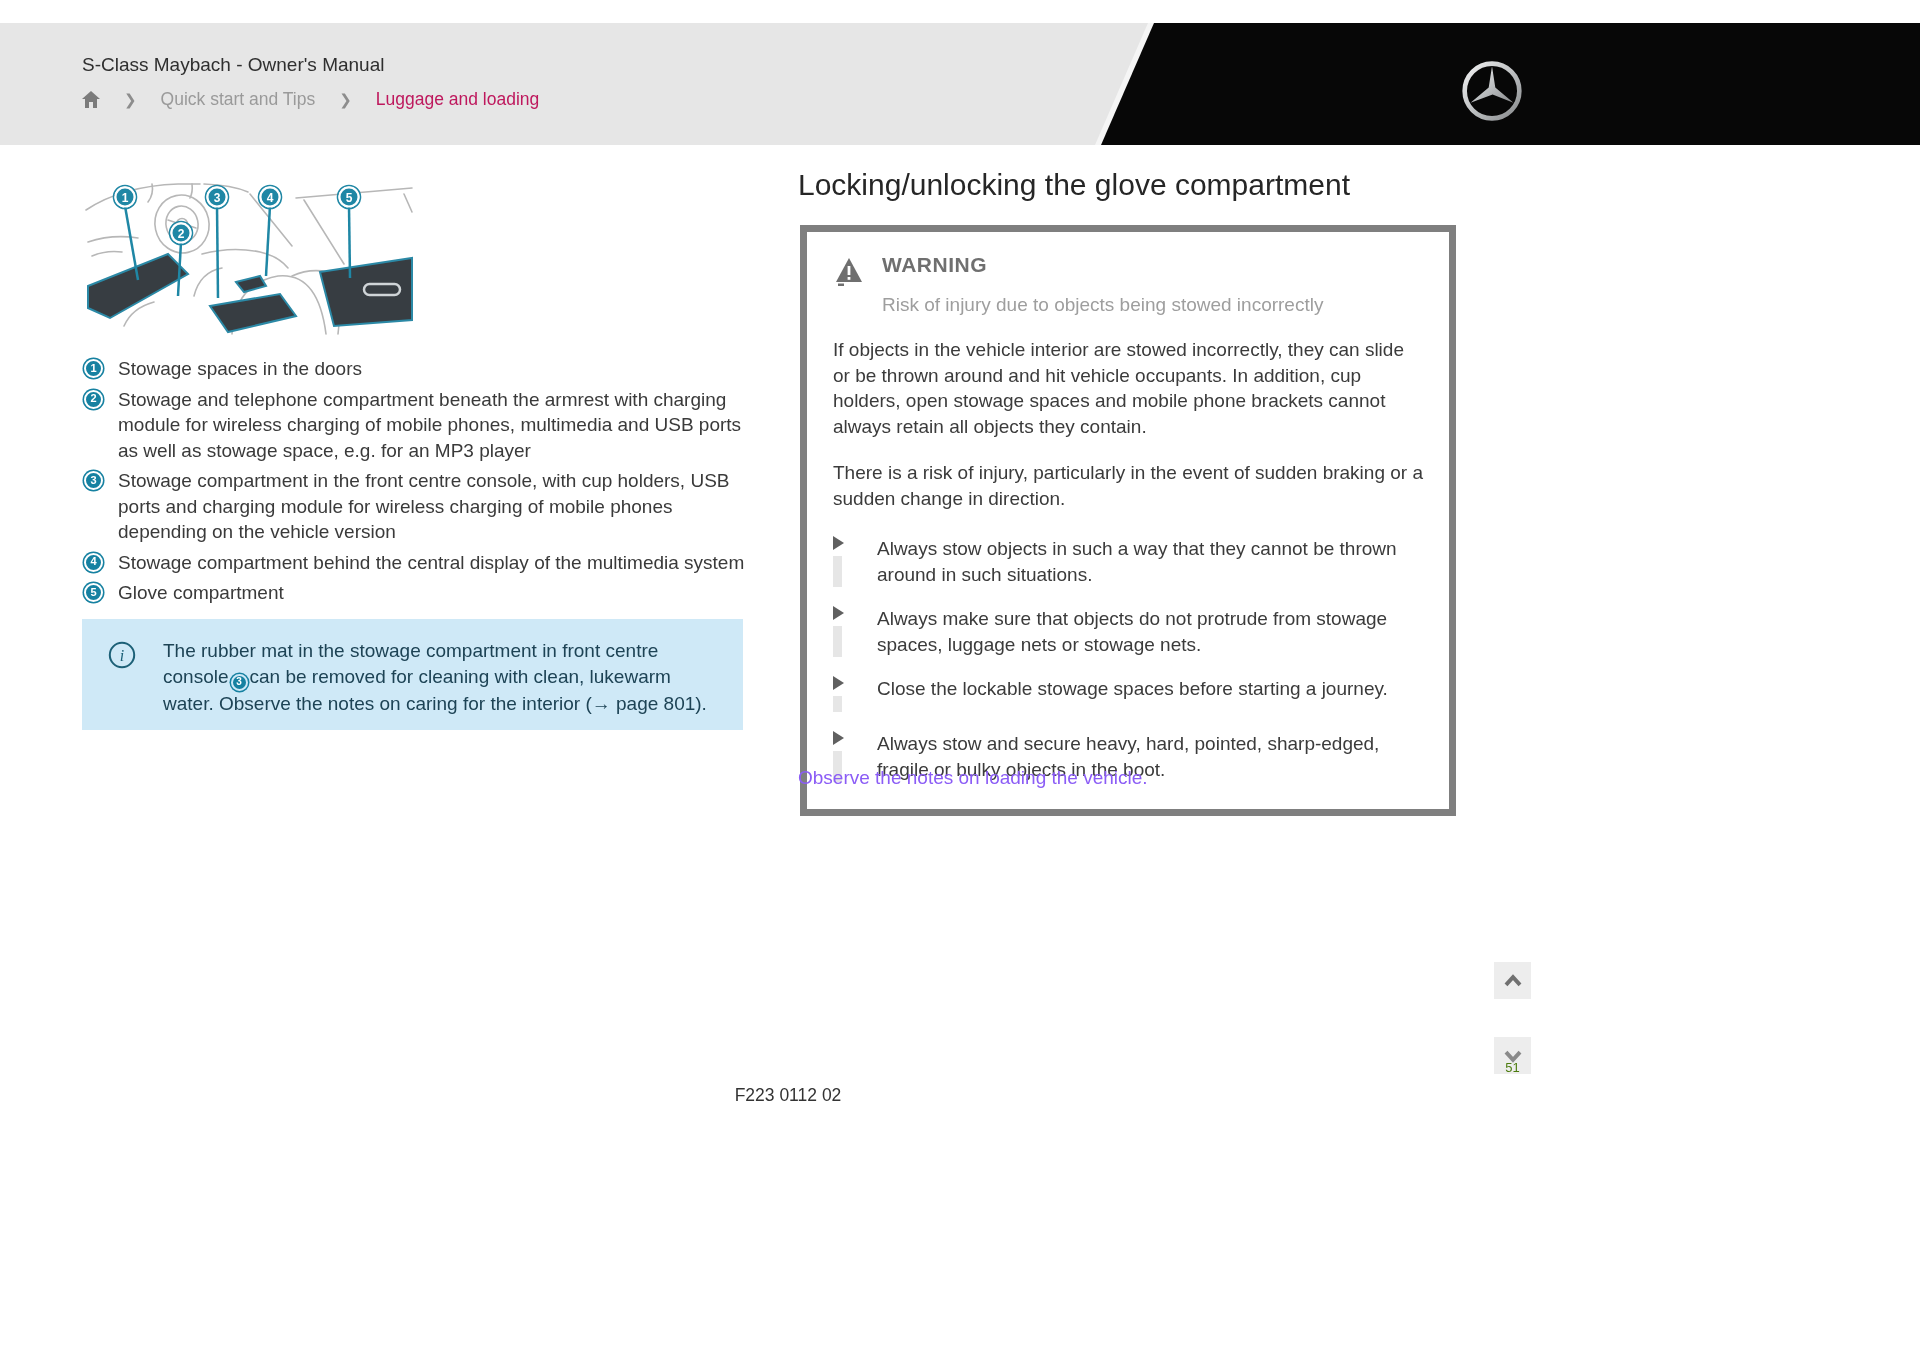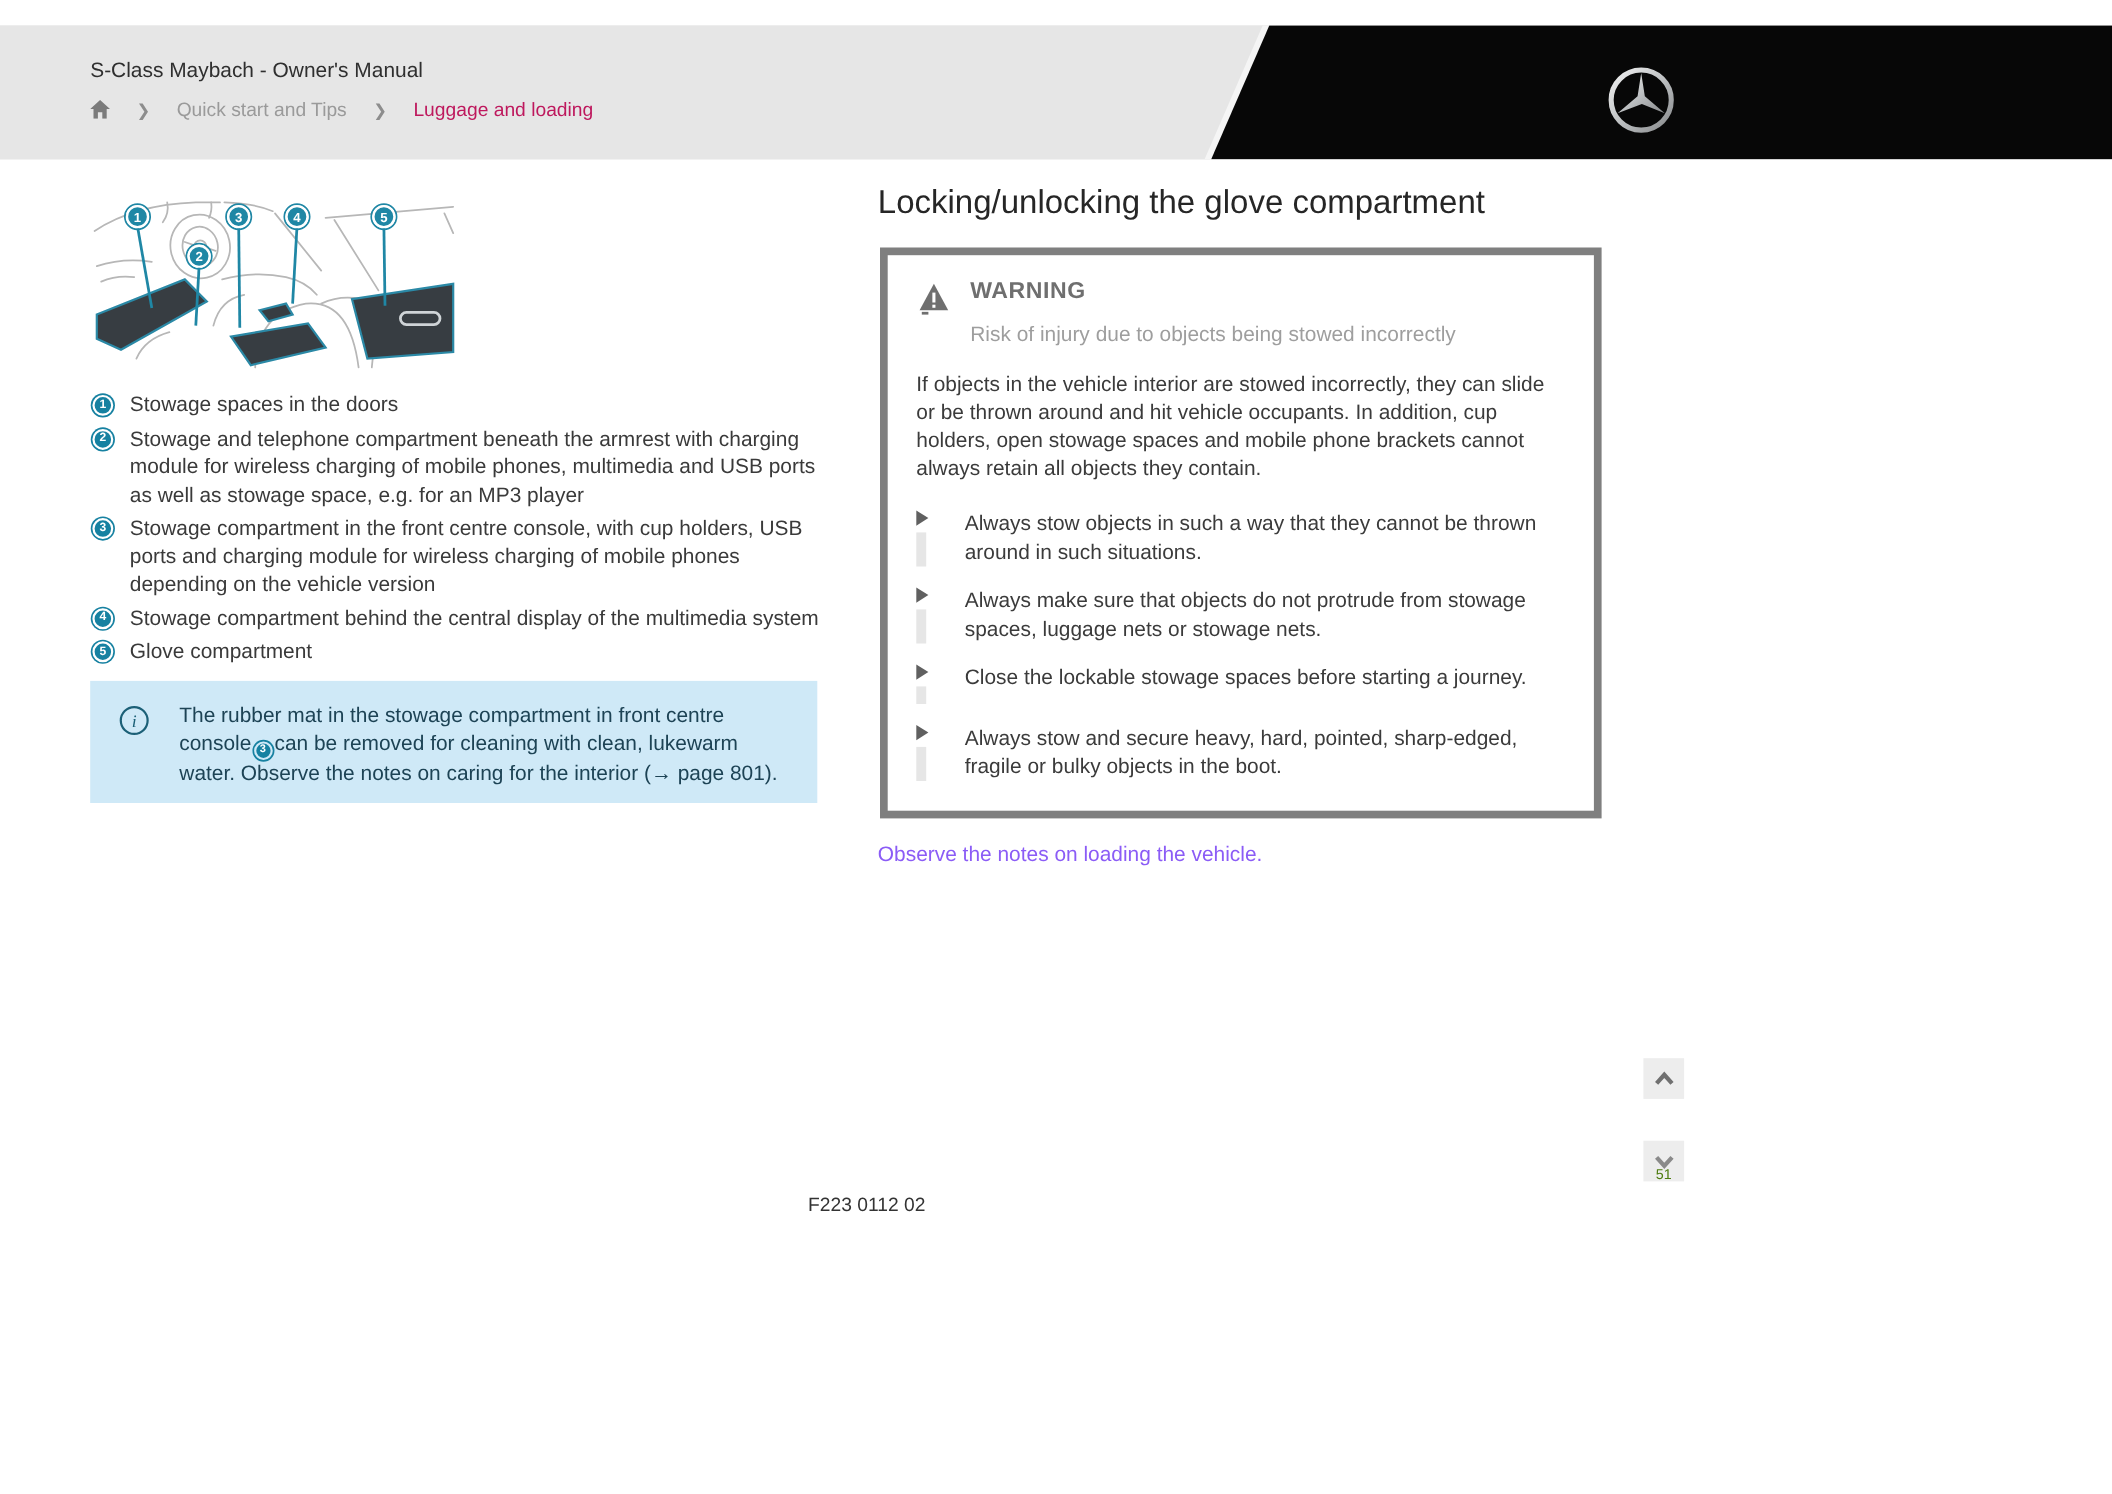--- a/index.html
+++ b/index.html
@@ -203,20 +203,21 @@
         <rect x="14.6" y="11" width="2.8" height="9" fill="#ffffff"></rect>
         <rect x="14.6" y="22" width="2.8" height="2.8" fill="#ffffff"></rect>
         <rect x="5" y="28.5" width="6" height="2.5" fill="#6f6f6f"></rect>
       </svg>
       <div>
         <div class="warn-label">WARNING</div>
         <div class="warn-sub">Risk of injury due to objects being stowed incorrectly</div>
       </div>
     </div>
     <p class="warn-p" style="margin-bottom:0;">If objects in the vehicle interior are stowed incorrectly, they can slide or be thrown around and hit vehicle occupants. In addition, cup holders, open stowage spaces and mobile phone brackets cannot always retain all objects they contain.</p>
+    <p class="warn-p" style="margin-bottom:0;">There is a risk of injury, particularly in the event of sudden braking or a sudden change in direction.</p>
     <div class="bullets">
       <div class="bullet">
         <div class="bullet-rail">
             <div class="tri"></div>
             <div class="rail-bar"></div>
           </div>
         <div class="bullet-text">Always stow objects in such a way that they cannot be thrown around in such situations.</div>
       </div>
       <div class="bullet">
         <div class="bullet-rail">

